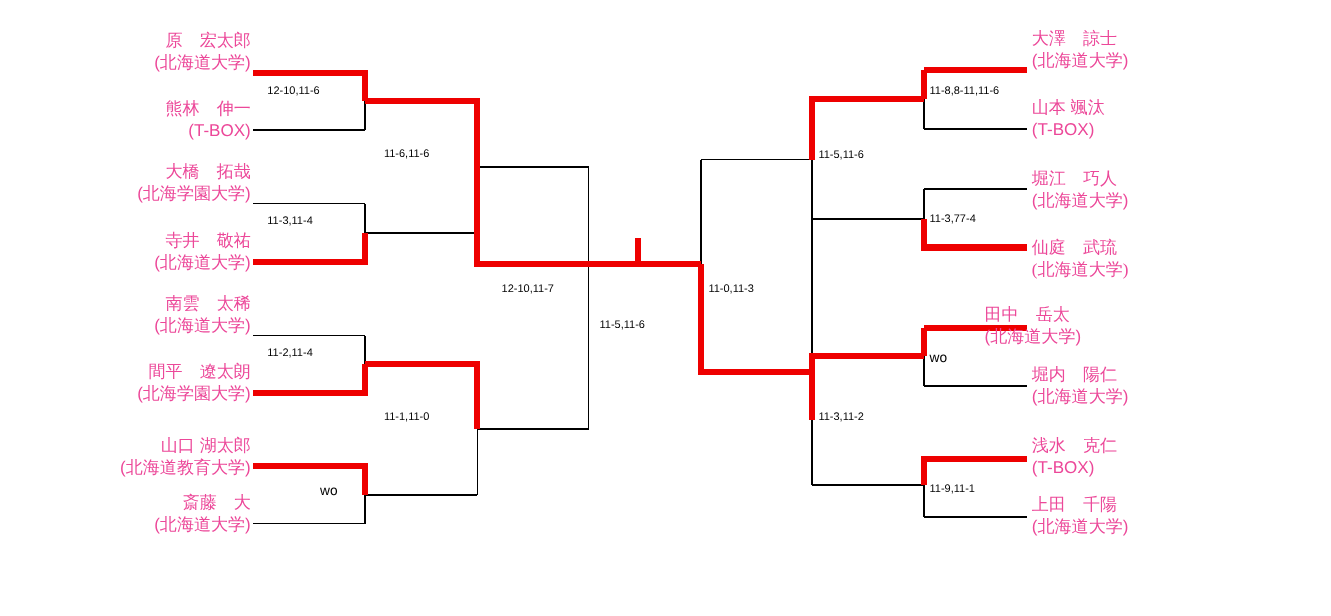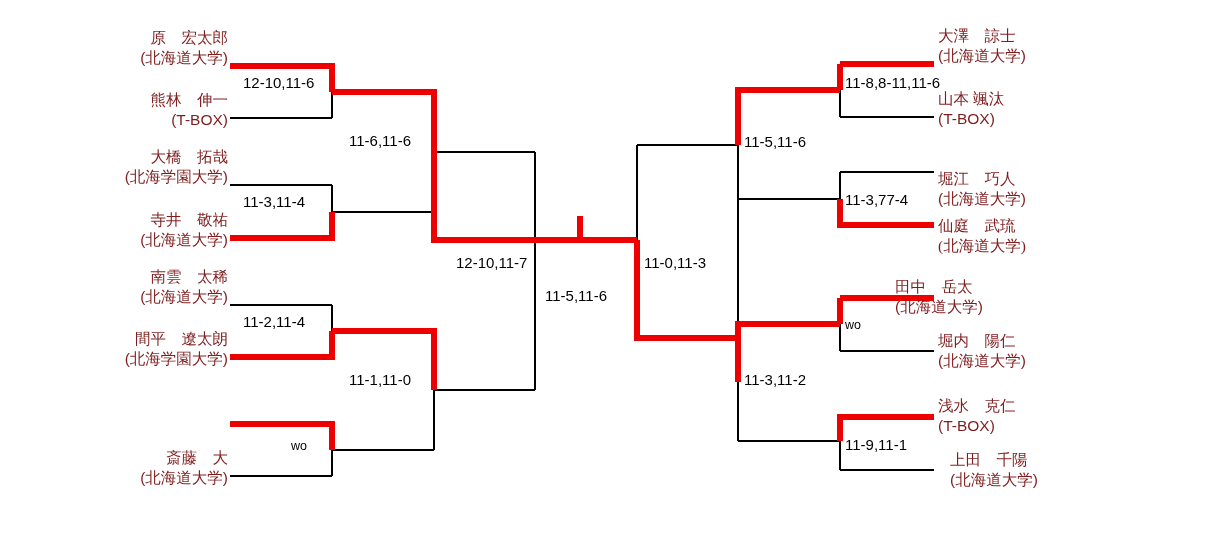--- a/index.html
+++ b/index.html
@@ -21,36 +21,36 @@
     position: absolute;
     left: 0;
     top: 0;
     width: 1210px;
     height: 560px;
   }
   .player {
     position: absolute;
     font-size: 15.5px;
     line-height: 20px;
-    color: #7f1d1d;
+    color: #ec4899;
     white-space: nowrap;
   }
   .player .pname,
   .player .pclub {
     display: block;
   }
   .player.left {
     text-align: right;
   }
   .player.right {
     text-align: left;
   }
   .score {
     position: absolute;
-    font-size: 15px;
+    font-size: 10px;
     line-height: 16px;
     color: #000000;
     white-space: nowrap;
   }
   .score.wo {
     font-size: 12.5px;
   }
 </style>
 </head>
 <body>
@@ -176,54 +176,58 @@
     <span class="pclub">(北海道大学)</span>
   </div>
   <div class="player left" style="left:0px; top:267px; width:228px;">
     <span class="pname">南雲　太稀</span>
     <span class="pclub">(北海道大学)</span>
   </div>
   <div class="player left" style="left:0px; top:329px; width:228px;">
     <span class="pname">間平　遼太朗</span>
     <span class="pclub">(北海学園大学)</span>
   </div>
+  <div class="player left" style="left:0px; top:396px; width:228px;">
+    <span class="pname">山口 湖太郎</span>
+    <span class="pclub">(北海道教育大学)</span>
+  </div>
   <div class="player left" style="left:0px; top:448px; width:228px;">
     <span class="pname">斎藤　大</span>
     <span class="pclub">(北海道大学)</span>
   </div>
 
   <div class="player right" style="left:938px; top:26px;">
     <span class="pname">大澤　諒士</span>
     <span class="pclub">(北海道大学)</span>
   </div>
   <div class="player right" style="left:938px; top:89px;">
     <span class="pname">山本 颯汰</span>
     <span class="pclub">(T-BOX)</span>
   </div>
-  <div class="player right" style="left:938px; top:153px;margin-top:16px;">
+  <div class="player right" style="left:938px; top:153px;">
     <span class="pname">堀江　巧人</span>
     <span class="pclub">(北海道大学)</span>
   </div>
   <div class="player right" style="left:938px; top:216px;font-family:Liberation Serif, serif;">
     <span class="pname">仙庭　武琉</span>
     <span class="pclub">(北海道大学)</span>
   </div>
   <div class="player right" style="left:895px; top:277px;">
     <span class="pname">田中　岳太</span>
     <span class="pclub">(北海道大学)</span>
   </div>
   <div class="player right" style="left:938px; top:331px;">
     <span class="pname">堀内　陽仁</span>
     <span class="pclub">(北海道大学)</span>
   </div>
   <div class="player right" style="left:938px; top:396px;">
     <span class="pname">浅水　克仁</span>
     <span class="pclub">(T-BOX)</span>
   </div>
-  <div class="player right" style="left:938px; top:450px;margin-left:12px;">
+  <div class="player right" style="left:938px; top:450px;">
     <span class="pname">上田　千陽</span>
     <span class="pclub">(北海道大学)</span>
   </div>
 
   <div class="score" style="left:243px; top:75px;">12-10,11-6</div>
   <div class="score" style="left:243px; top:194px;">11-3,11-4</div>
   <div class="score" style="left:243px; top:314px;">11-2,11-4</div>
   <div class="score wo" style="left:291px; top:438px;">wo</div>
 
   <div class="score" style="left:349px; top:133px;">11-6,11-6</div>

